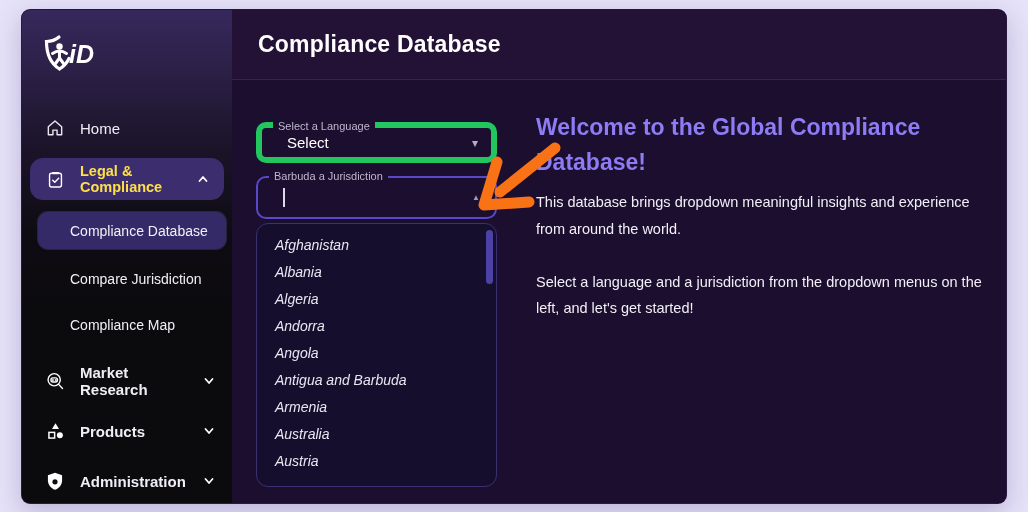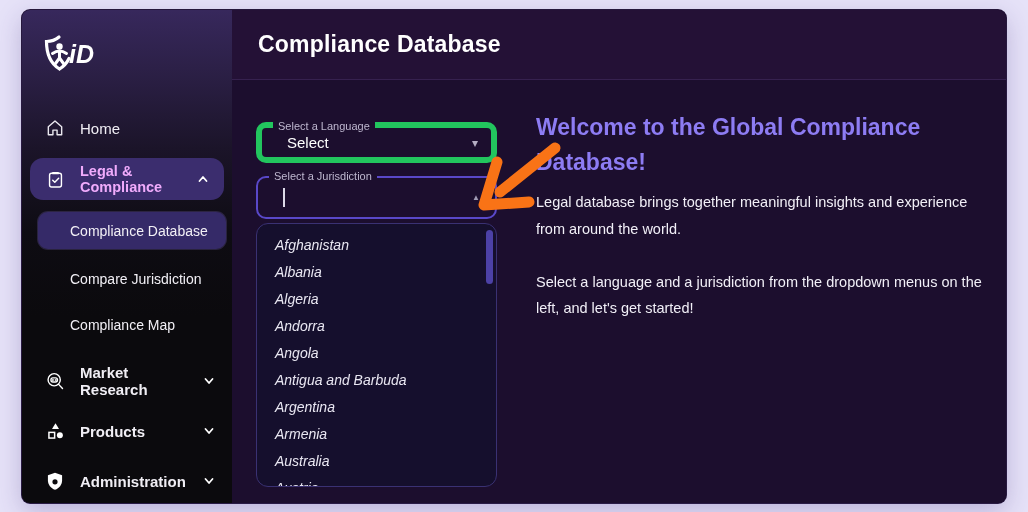--- a/index.html
+++ b/index.html
@@ -25,21 +25,21 @@
     position:absolute; left:0; right:0; height:40px;
     display:flex; align-items:center; padding:0 16px 0 22px; gap:14px;
     font-size:15px; color:#f0eef4; cursor:pointer;
   }
   .nav-item.bold { font-weight:700; }
   .nav-item .chev { margin-left:auto; }
   .legal-btn {
     position:absolute; left:8px; top:148px; width:194px; height:42px;
     background:#3b2d6e; border-radius:13px;
     display:flex; align-items:center; padding:0 14px; gap:14px;
-    font-size:14.5px; font-weight:700; color:#f0abfc; cursor:pointer;
+    font-size:14.5px; font-weight:700; color:#fde047; cursor:pointer;
   }
   .legal-btn .chev { margin-left:auto; }
   .sub-pill {
     position:absolute; left:16px; width:188px; height:37px;
     display:flex; align-items:center; padding-left:32px;
     font-size:14px; color:#f2f0f6; border-radius:10px; cursor:pointer;
   }
   .sub-pill.active { background:#352a68; box-shadow:0 0 0 1px rgba(140,120,220,.22); }
   .icon { flex:none; display:flex; align-items:center; justify-content:center; width:22px; height:22px; }
   .chev svg { display:block; }
@@ -203,44 +203,43 @@
 
     <div class="content">
 
       <div class="field language">
         <span class="field-label">Select a Language</span>
         <div class="field-value">Select</div>
         <span class="dd-arrow">▾</span>
       </div>
 
       <div class="field jurisdiction">
-        <span class="field-label">Select a Jurisdiction</span>
+        <span class="field-label">Barbuda a Jurisdiction</span>
         <div class="field-value">
             <span class="text-cursor"></span>
           </div>
         <span class="dd-arrow small-up">▲</span>
       </div>
 
       <div class="list">
         <div class="list-item">Afghanistan</div>
         <div class="list-item">Albania</div>
         <div class="list-item">Algeria</div>
         <div class="list-item">Andorra</div>
         <div class="list-item">Angola</div>
         <div class="list-item">Antigua and Barbuda</div>
-        <div class="list-item">Argentina</div>
         <div class="list-item">Armenia</div>
         <div class="list-item">Australia</div>
         <div class="list-item">Austria</div>
         <div class="scroll-thumb"></div>
       </div>
 
       <div class="welcome">
         <h2>Welcome to the Global Compliance Database!</h2>
-        <p>Legal database brings together meaningful insights and experience from around the world.</p>
+        <p>This database brings dropdown meaningful insights and experience from around the world.</p>
         <p>Select a language and a jurisdiction from the dropdown menus on the left, and let's get started!</p>
       </div>
 
       <div class="arrow-annot">
         <svg width="100" height="85" viewBox="0 0 100 85">
           <path d="M85 13 L30 57" stroke="#f97316" stroke-width="11" stroke-linecap="round" fill="none"></path>
           <path d="M27 27 L14 70 L59 67" stroke="#f97316" stroke-width="11" stroke-linecap="round" stroke-linejoin="round" fill="none"></path>
         </svg>
       </div>
 

